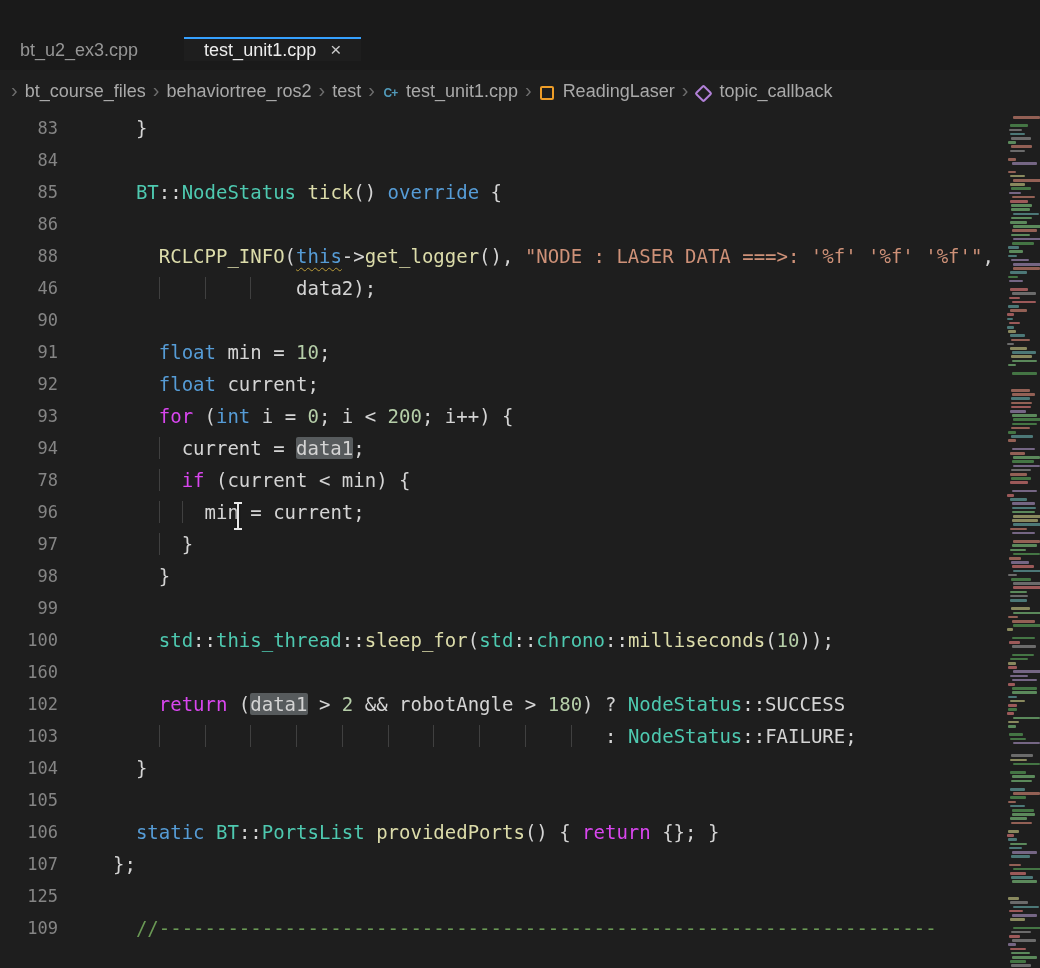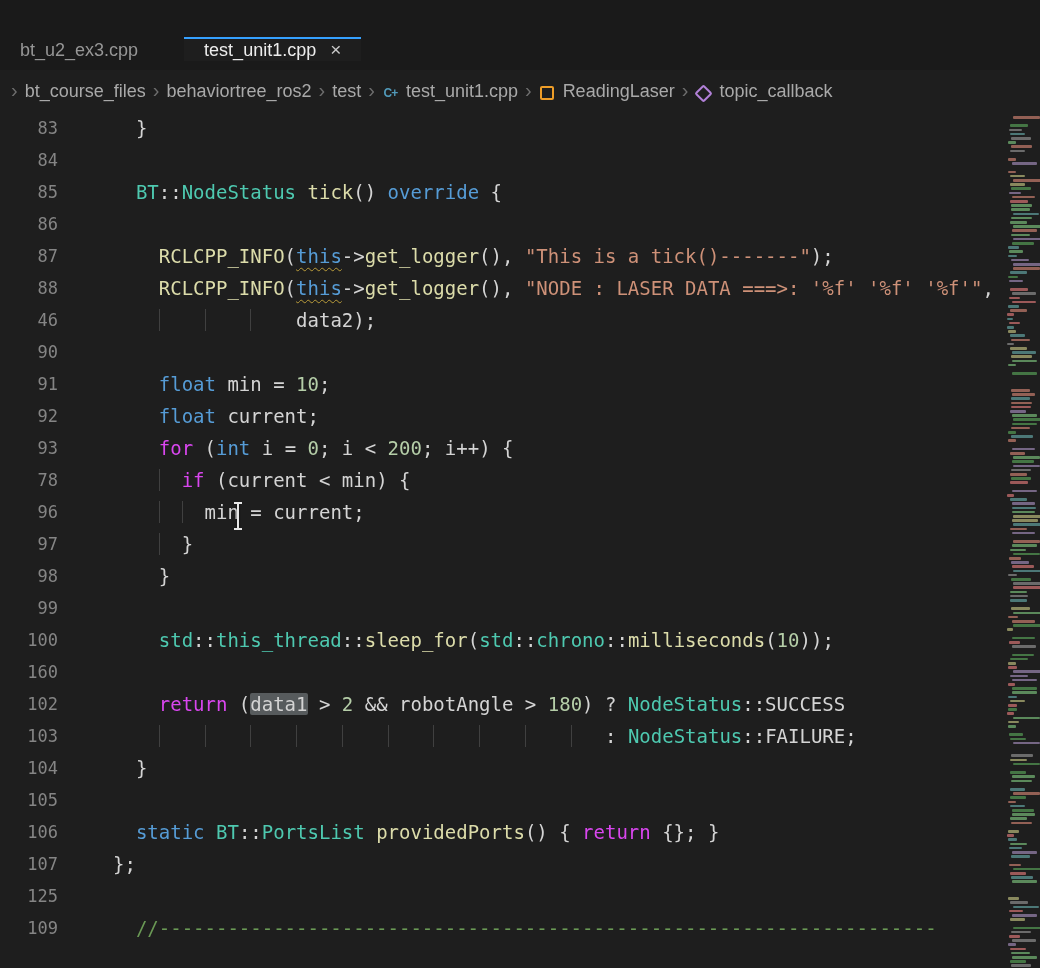--- a/index.html
+++ b/index.html
@@ -99,27 +99,27 @@
       <span>topic_callback</span>
     </span>
   </div>
 
 <div class="editor">
   <div class="code">
       <div class="code-line"><div class="ln">83</div><div class="lc"><span class="tok ">  }</span></div></div>
       <div class="code-line"><div class="ln">84</div><div class="lc"></div></div>
       <div class="code-line"><div class="ln">85</div><div class="lc"><span class="tok ">  </span><span class="tok type">BT</span><span class="tok ">::</span><span class="tok type">NodeStatus</span><span class="tok "> </span><span class="tok fn">tick</span><span class="tok ">() </span><span class="tok kw">override</span><span class="tok "> {</span></div></div>
       <div class="code-line"><div class="ln">86</div><div class="lc"></div></div>
-      <div class="code-line"><div class="ln">87</div><div class="lc"><span class="tok ">    </span><span class="tok fn">RCLCPP_INFO</span><span class="tok ">(</span><span class="tok kw sq">this</span><span class="tok ">-&gt;</span><span class="tok fn">get_logger</span><span class="tok ">(), </span><span class="tok str">"This is a tick()-------"</span><span class="tok ">);</span></div></div>
       <div class="code-line"><div class="ln">88</div><div class="lc"><span class="tok ">    </span><span class="tok fn">RCLCPP_INFO</span><span class="tok ">(</span><span class="tok kw sq">this</span><span class="tok ">-&gt;</span><span class="tok fn">get_logger</span><span class="tok ">(), </span><span class="tok str">"NODE : LASER DATA ===&gt;: '%f' '%f' '%f'"</span><span class="tok ">,</span></div></div>
       <div class="code-line"><div class="ln">46</div><div class="lc"><span class="tok ">    </span><span class="tok g">    </span><span class="tok g">    </span><span class="tok g">    </span><span class="tok ">data2);</span></div></div>
       <div class="code-line"><div class="ln">90</div><div class="lc"></div></div>
       <div class="code-line"><div class="ln">91</div><div class="lc"><span class="tok ">    </span><span class="tok kw">float</span><span class="tok "> min = </span><span class="tok num">10</span><span class="tok ">;</span></div></div>
       <div class="code-line"><div class="ln">92</div><div class="lc"><span class="tok ">    </span><span class="tok kw">float</span><span class="tok "> current;</span></div></div>
       <div class="code-line"><div class="ln">93</div><div class="lc"><span class="tok ">    </span><span class="tok ctrl">for</span><span class="tok "> (</span><span class="tok kw">int</span><span class="tok "> i = </span><span class="tok num">0</span><span class="tok ">; i &lt; </span><span class="tok num">200</span><span class="tok ">; i++) {</span></div></div>
+      <div class="code-line"><div class="ln">94</div><div class="lc"><span class="tok ">    </span><span class="tok g">  </span><span class="tok ">current = </span><span class="tok hl">data1</span><span class="tok ">;</span></div></div>
       <div class="code-line"><div class="ln">78</div><div class="lc"><span class="tok ">    </span><span class="tok g">  </span><span class="tok ctrl">if</span><span class="tok "> (current &lt; min) {</span></div></div>
       <div class="code-line"><div class="ln">96</div><div class="lc"><span class="tok ">    </span><span class="tok g">  </span><span class="tok g">  </span><span class="tok ">min = current;</span></div></div>
       <div class="code-line"><div class="ln">97</div><div class="lc"><span class="tok ">    </span><span class="tok g">  </span><span class="tok ">}</span></div></div>
       <div class="code-line"><div class="ln">98</div><div class="lc"><span class="tok ">    </span><span class="tok ">}</span></div></div>
       <div class="code-line"><div class="ln">99</div><div class="lc"></div></div>
       <div class="code-line"><div class="ln">100</div><div class="lc"><span class="tok ">    </span><span class="tok type">std</span><span class="tok ">::</span><span class="tok type">this_thread</span><span class="tok ">::</span><span class="tok fn">sleep_for</span><span class="tok ">(</span><span class="tok type">std</span><span class="tok ">::</span><span class="tok type">chrono</span><span class="tok ">::</span><span class="tok fn">milliseconds</span><span class="tok ">(</span><span class="tok num">10</span><span class="tok ">));</span></div></div>
       <div class="code-line"><div class="ln">160</div><div class="lc"></div></div>
       <div class="code-line"><div class="ln">102</div><div class="lc"><span class="tok ">    </span><span class="tok ctrl">return</span><span class="tok "> (</span><span class="tok hl">data1</span><span class="tok "> &gt; </span><span class="tok num">2</span><span class="tok "> &amp;&amp; robotAngle &gt; </span><span class="tok num">180</span><span class="tok ">) ? </span><span class="tok type">NodeStatus</span><span class="tok ">::SUCCESS</span></div></div>
       <div class="code-line"><div class="ln">103</div><div class="lc"><span class="tok ">    </span><span class="tok g">    </span><span class="tok g">    </span><span class="tok g">    </span><span class="tok g">    </span><span class="tok g">    </span><span class="tok g">    </span><span class="tok g">    </span><span class="tok g">    </span><span class="tok g">    </span><span class="tok g">   </span><span class="tok ">: </span><span class="tok type">NodeStatus</span><span class="tok ">::FAILURE;</span></div></div>
       <div class="code-line"><div class="ln">104</div><div class="lc"><span class="tok ">  }</span></div></div>

